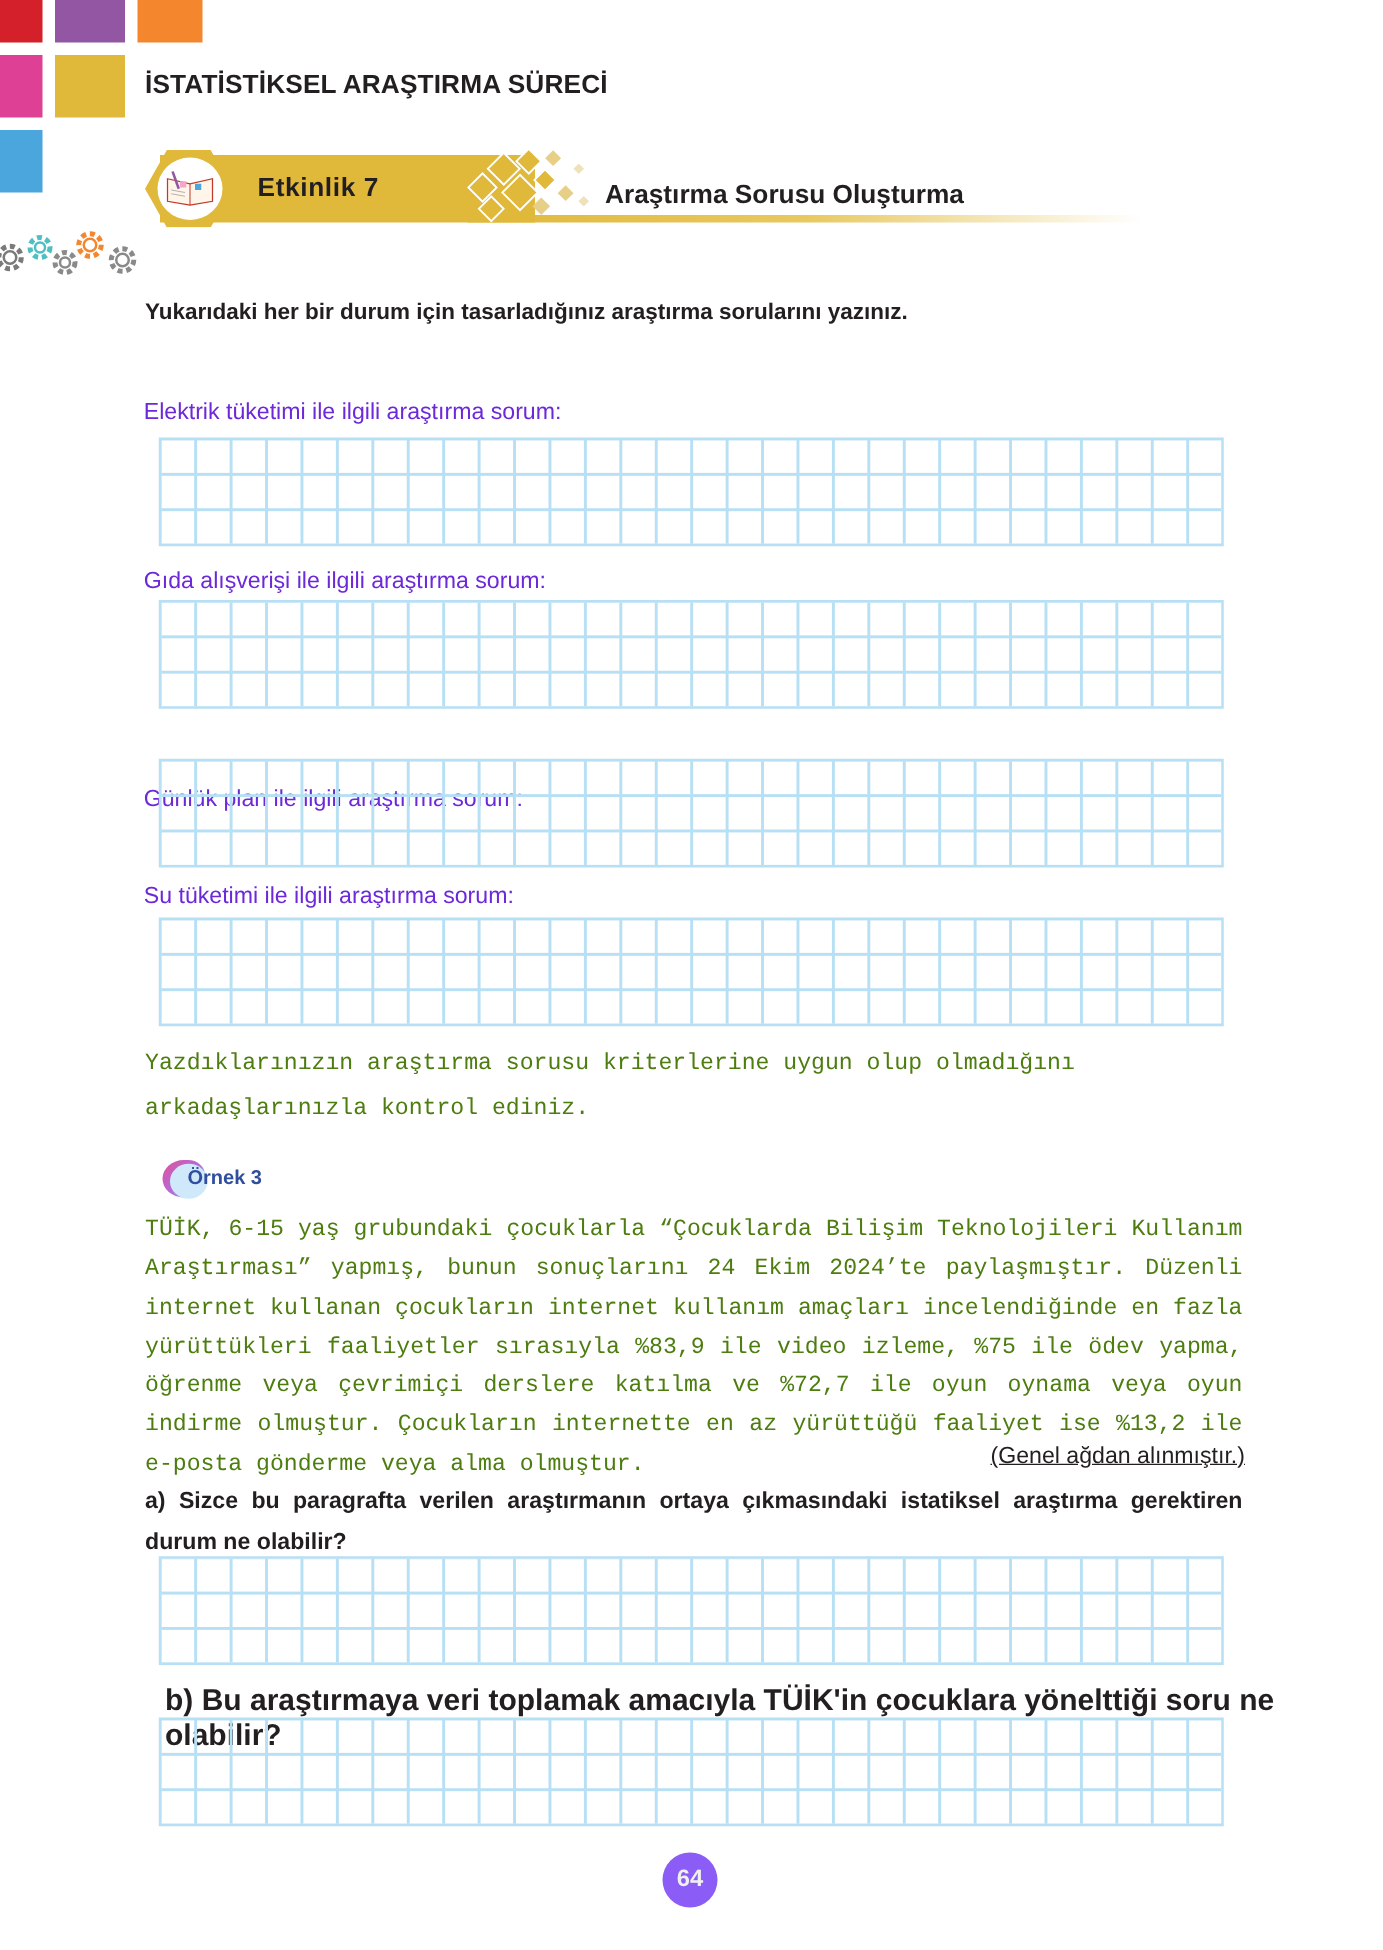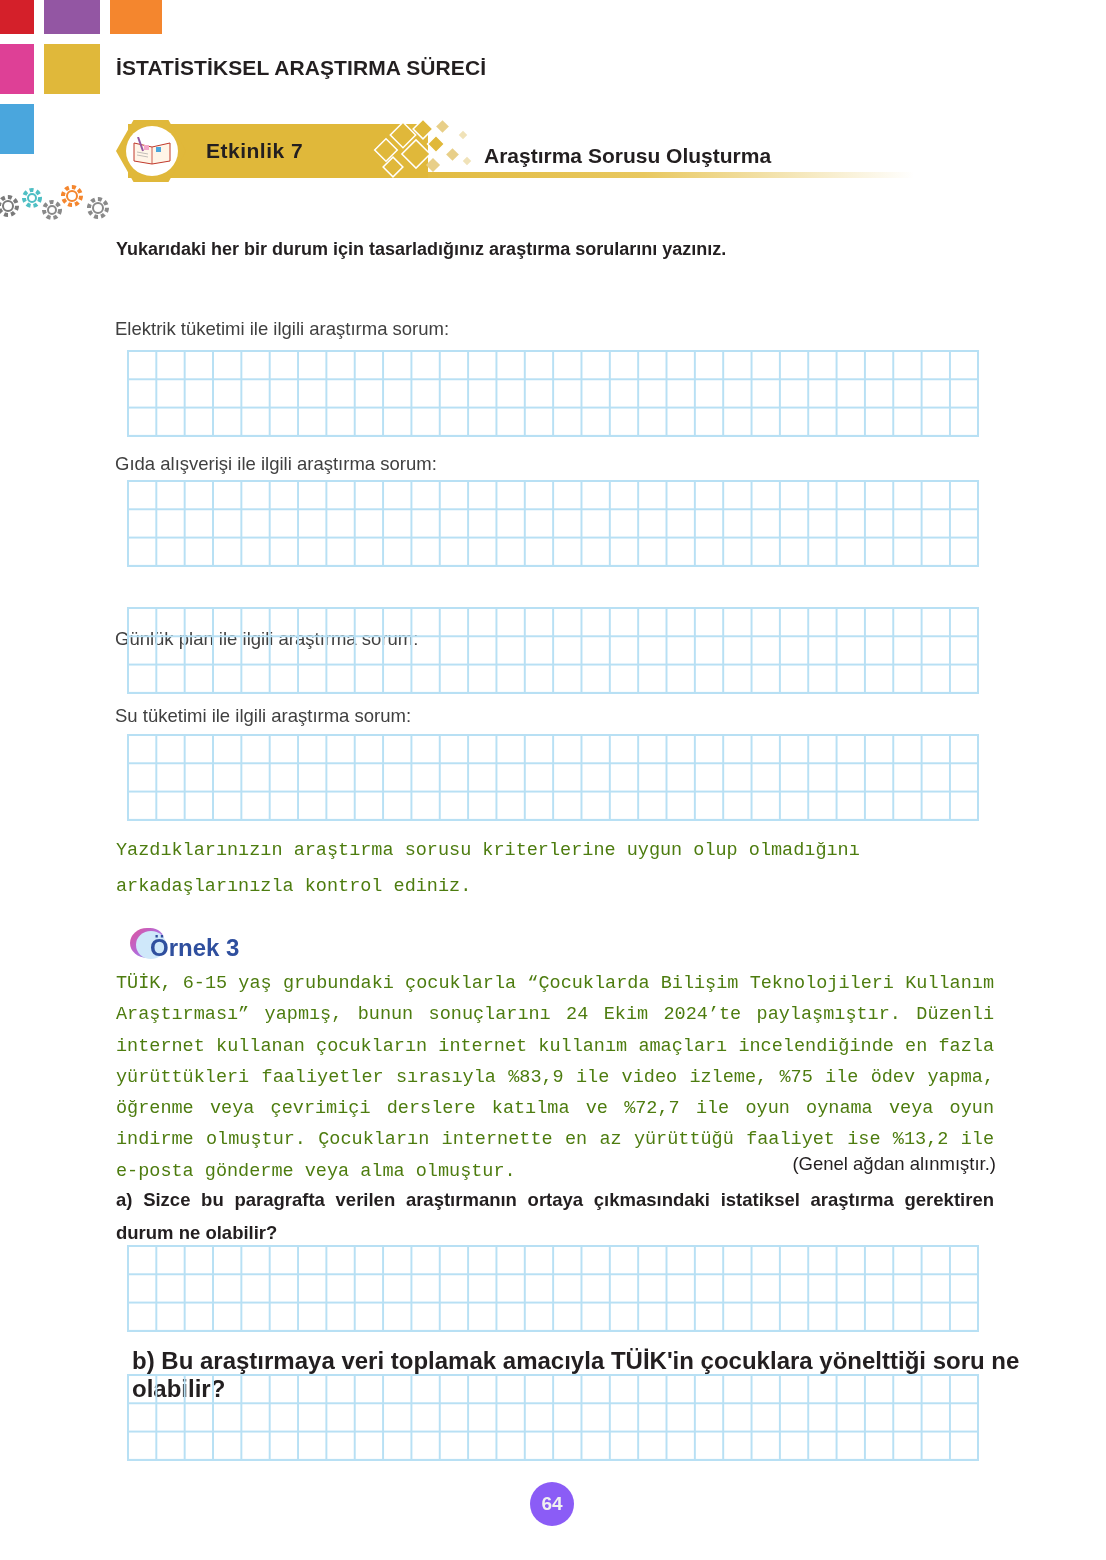--- a/index.html
+++ b/index.html
@@ -19,40 +19,40 @@
   .book { position: absolute; left: 18px; top: 17px; width: 40px; height: 28px; }
   .etkinlik { position: absolute; left: 92px; top: 19px; font-size: 21px; font-weight: bold; color: #231f20; letter-spacing: 0.5px; }
   .diamonds { position: absolute; left: 250px; top: 0px; width: 130px; height: 62px; }
   .banner-subtitle { position: absolute; left: 370px; top: 24px; font-size: 21px; font-weight: bold; color: #231f20; }
 
   .gears { position: absolute; left: 0; top: 182px; width: 114px; height: 44px; }
 
   .intro { position: absolute; left: 116px; top: 200px; width: 880px; font-size: 18px; line-height: 33px; color: #231f20; }
   .intro b { font-weight: bold; }
 
-  .label { position: absolute; left: 115px; font-size: 18.5px; color: #404040; }
+  .label { position: absolute; left: 115px; font-size: 18.5px; color: #6d28d9; }
   .grid { position: absolute; left: 127px; width: 852px; height: 87px; border: 2px solid #b8e0f4;
     background-image:
       linear-gradient(to right, #b8e0f4 2px, transparent 2px),
       linear-gradient(to bottom, #b8e0f4 2px, transparent 2px);
     background-size: 28.35px 100%, 100% 28.3px;
     background-position: -2px 0, 0 -2px;
   }
 
   .para { position: absolute; left: 116px; width: 878px; font-size: 18.5px; color: #4d7c0f; font-family: Liberation Mono, monospace; }
   .check-text { top: 833px; line-height: 36px; }
 
   .ornek { position: absolute; left: 128px; top: 926px; width: 120px; height: 42px; }
   .ornek-blob { position: absolute; left: 2px; top: 2px; width: 34px; height: 30px; border-radius: 50% 40% 50% 50%;
     background: linear-gradient(135deg, #e0529a 0%, #b46ad8 50%, #7ec8ee 100%); }
   .ornek-blob2 { position: absolute; left: 8px; top: 5px; width: 30px; height: 28px; border-radius: 50%; background: #cfe8fa; }
-  .ornek-label { position: absolute; left: 22px; top: 8px; font-size: 24px; font-weight: bold; color: #2f4f9e; }
+  .ornek-label { position: absolute; left: 22px; top: 8px; font-size: 16px; font-weight: bold; color: #2f4f9e; }
 
   .example { top: 968px; line-height: 31.3px; text-align: justify; }
-  .source { position: absolute; right: 110px; top: 1153px; font-size: 18.5px; color: #231f20; }
+  .source { position: absolute; right: 110px; top: 1153px; font-size: 18.5px; color: #231f20; text-decoration: underline; }
 
   .qa { position: absolute; left: 116px; top: 1183px; width: 878px; font-size: 18.5px; font-weight: bold; line-height: 33px; text-align: justify; color: #231f20; }
   .qb { position: absolute; left: 132px; top: 1347px; font-size: 24px; font-weight: bold; color: #231f20; }
 
   .page-num { position: absolute; left: 530px; top: 1482px; width: 44px; height: 44px; border-radius: 50%; background: #8b5cf6;
     color: #f0f0f0; font-weight: bold; font-size: 19px; text-align: center; line-height: 44px; }
 </style>
 </head>
 <body>
 

